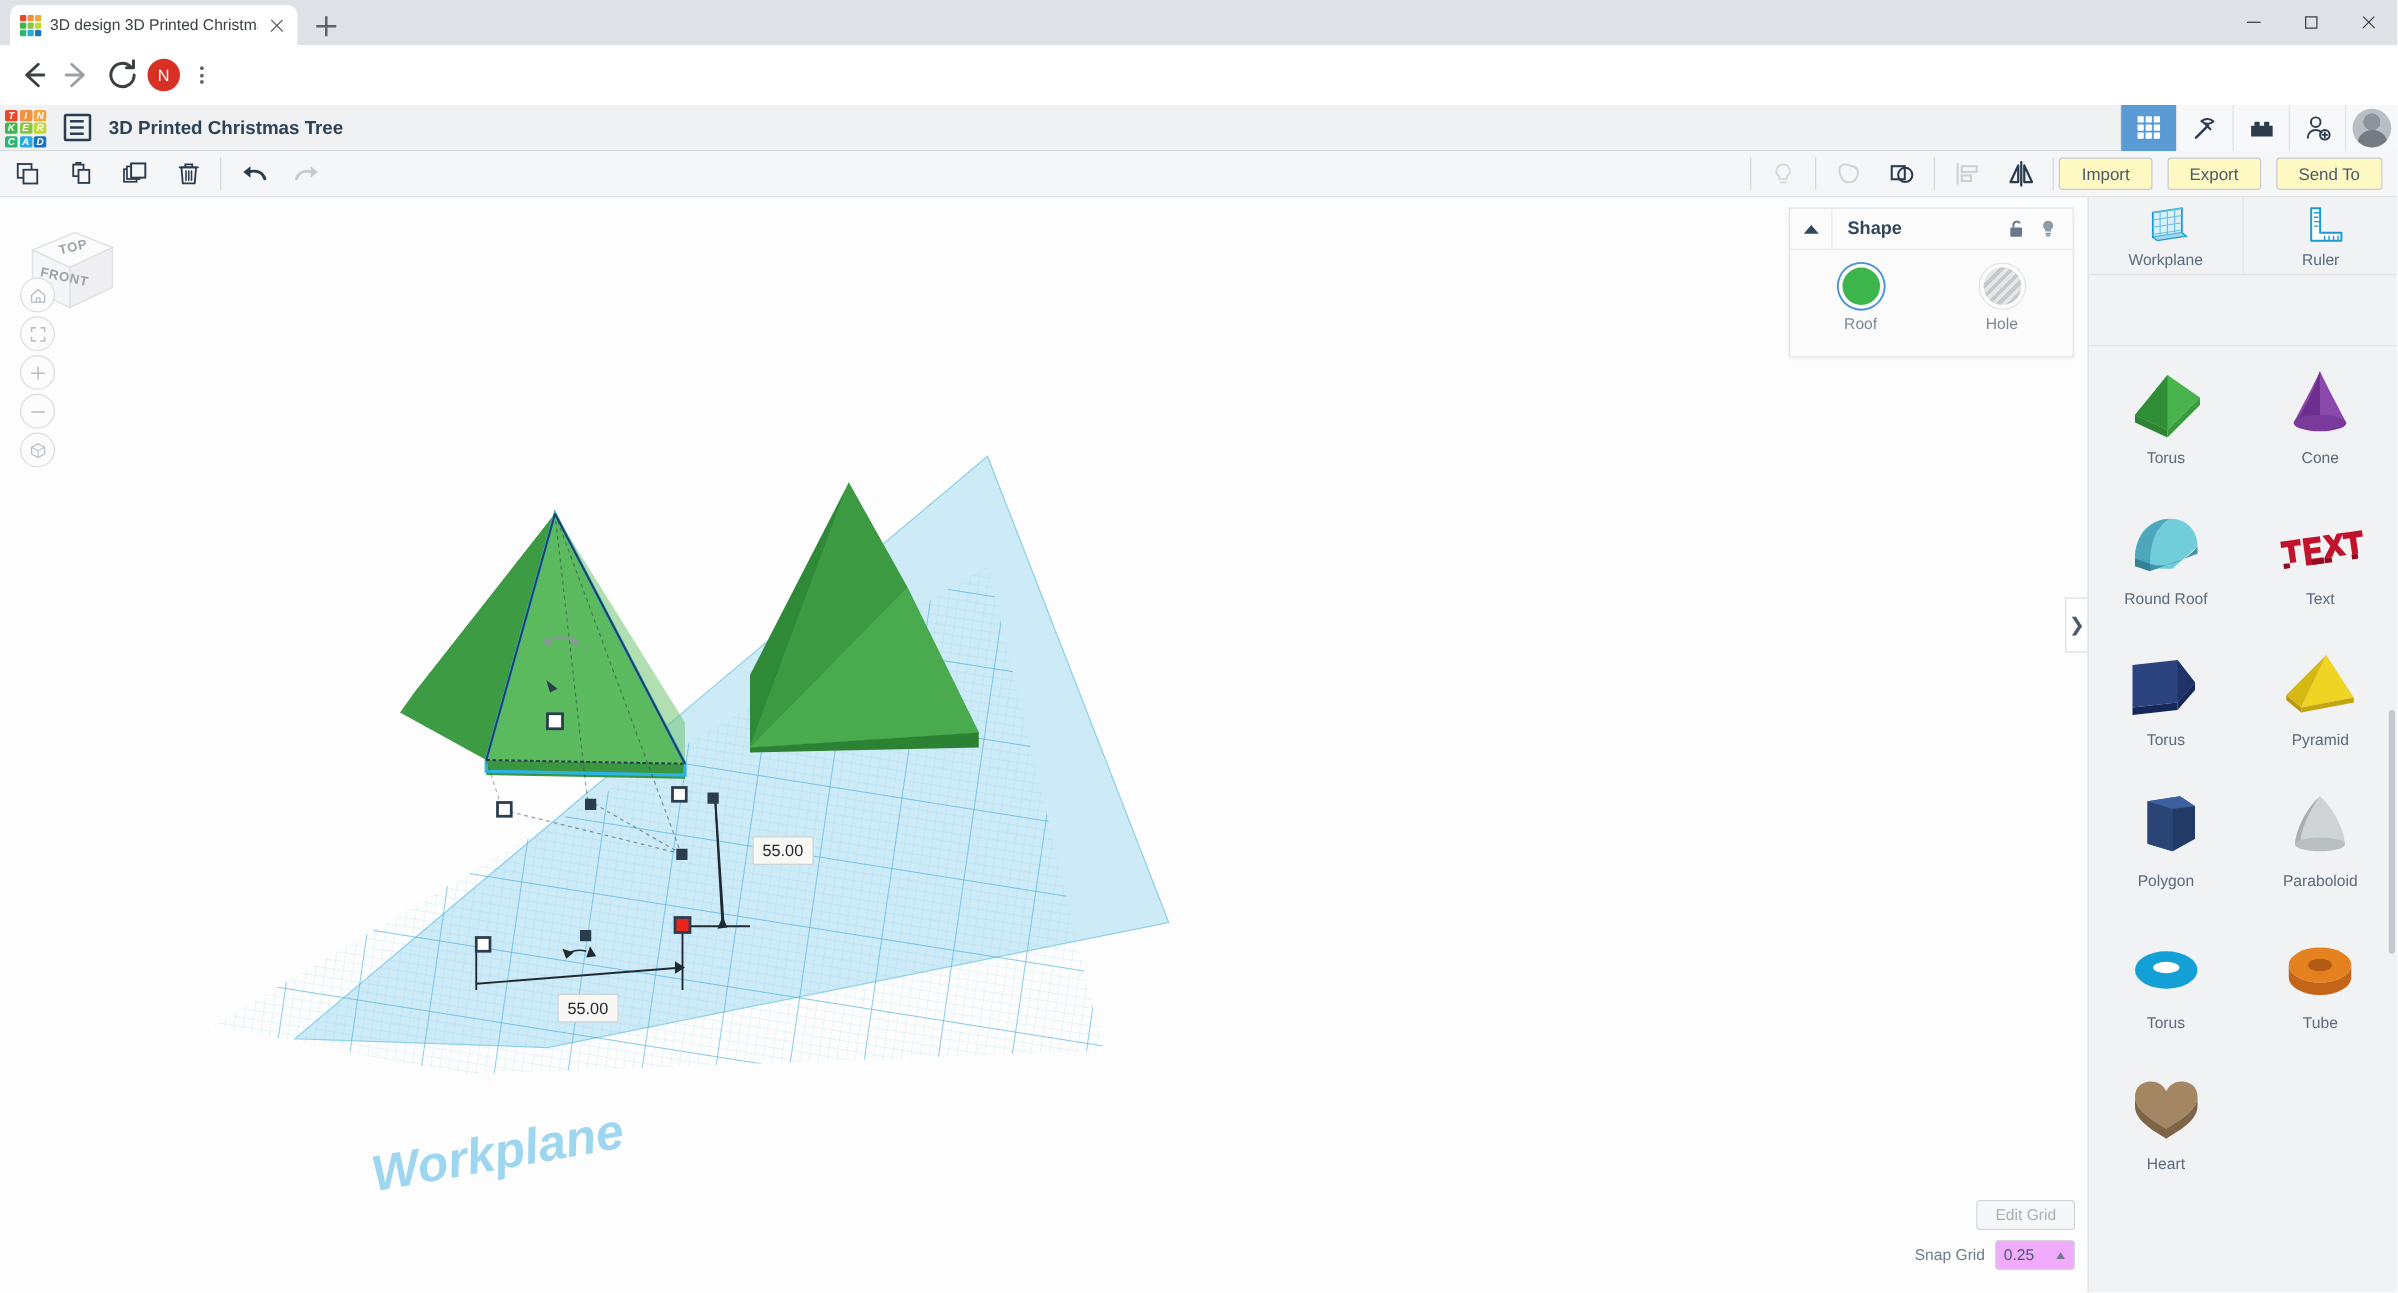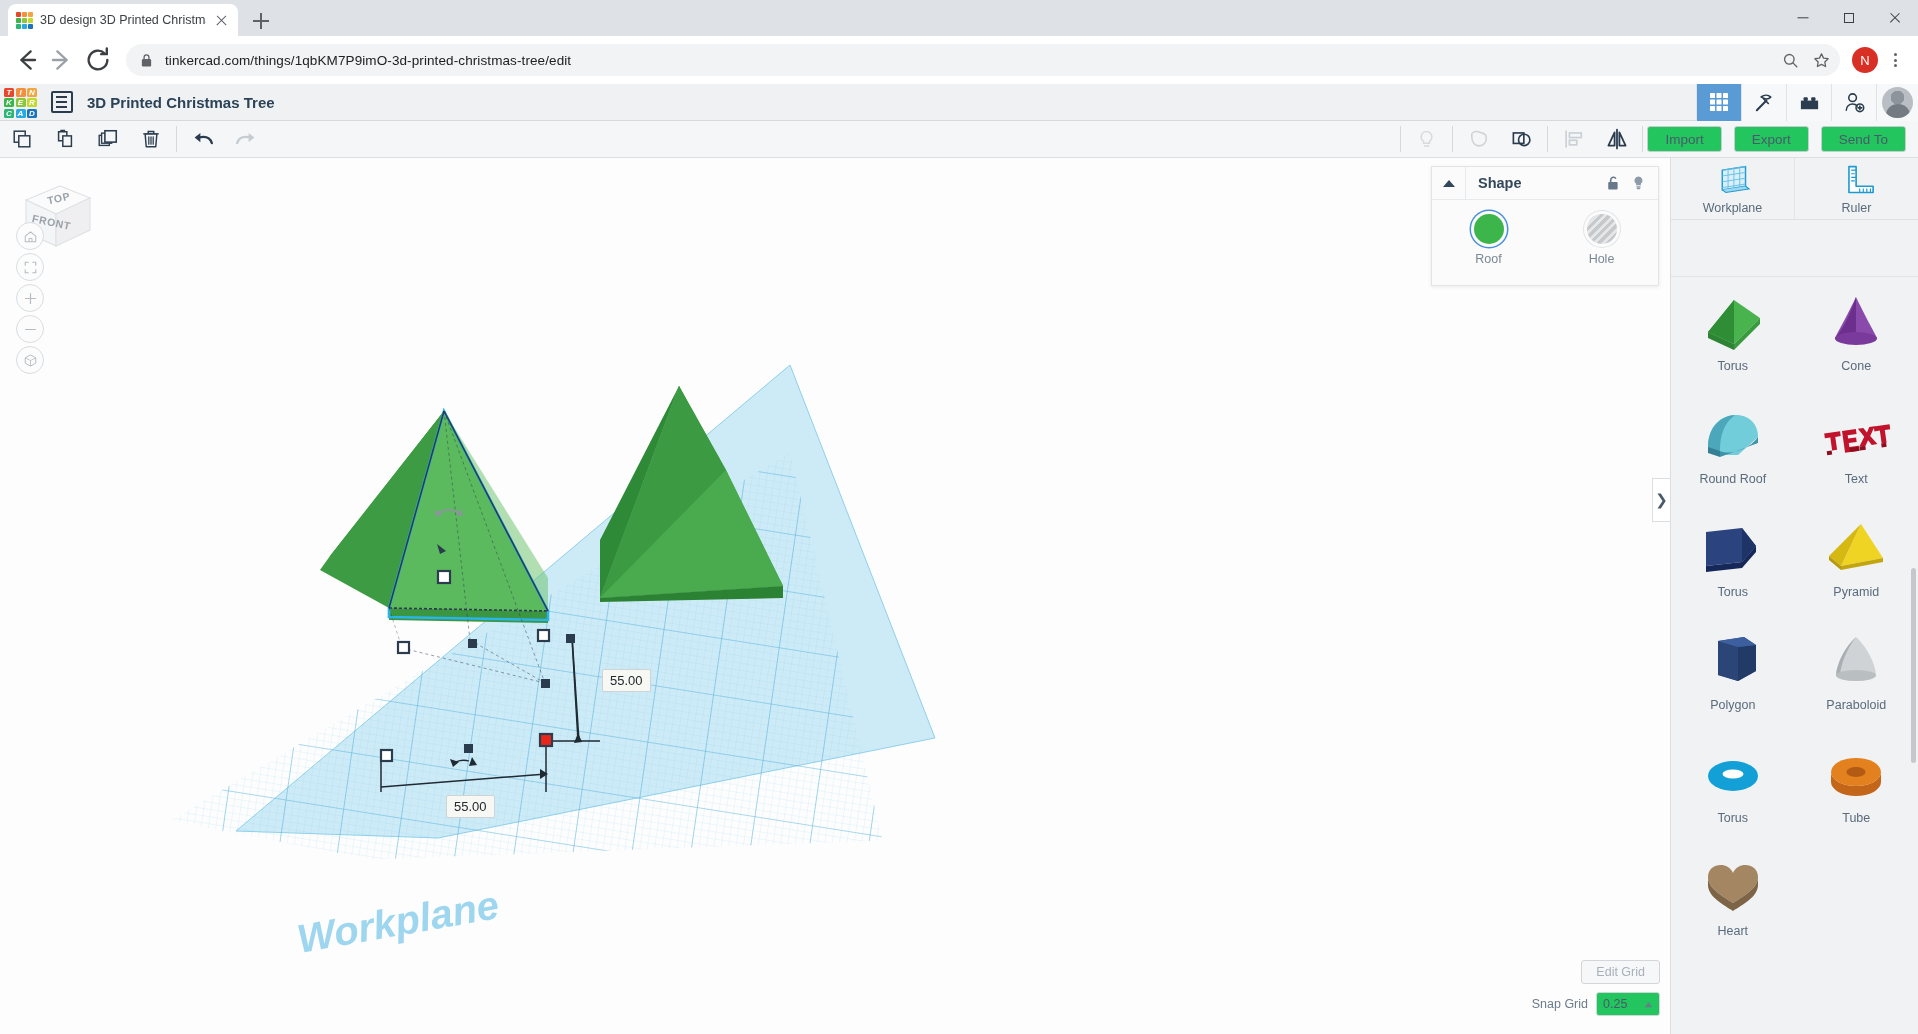--- a/index.html
+++ b/index.html
@@ -143,21 +143,21 @@
     display: flex; align-items: center;
   }
   .tb-btn {
     width: 43px; height: 37px; display: flex; align-items: center; justify-content: center;
     cursor: pointer;
   }
   .tb-sep { width: 1px; height: 26px; background: #d5d9dd; margin: 0 4px; }
   .tb-right { margin-left: auto; display: flex; align-items: center; height: 37px; }
   .tb-text-btn {
     height: 26px; padding: 0 17px; margin-right: 12px; border: 1px solid #c8ccd1;
-    border-radius: 3px; background: #22c55e; color: #4a5a6a; font-size: 13.5px;
+    border-radius: 3px; background: #fef9c3; color: #4a5a6a; font-size: 13.5px;
     display: flex; align-items: center; cursor: pointer;
   }
 
   
   .canvas {
     position: absolute; left: 0; top: 158px; width: 1670px; height: 876px;
     background: #fdfdfd; overflow: hidden;
   }
   .viewcube { position: absolute; left: 16px; top: 14px; width: 82px; height: 82px; }
   .vc-face { position: absolute; font-size: 10.5px; font-weight: bold; color: #9aa2aa;
@@ -175,21 +175,21 @@
     position: absolute; right: 10px; display: flex; align-items: center;
   }
   .edit-grid-btn {
     height: 24px; padding: 0 14px; border: 1px solid #d2d6da; border-radius: 3px;
     background: #f6f7f8; color: #a8b0b8; font-size: 12.5px;
     display: flex; align-items: center; cursor: pointer;
   }
   .snap-label { font-size: 12.5px; color: #6c7c8c; margin-right: 8px; text-align: center; }
   .snap-box {
     height: 24px; width: 64px; border: 1px solid #d2d6da; border-radius: 3px;
-    background: #22c55e; font-size: 12.5px; color: #4a5a6a;
+    background: #f0abfc; font-size: 12.5px; color: #4a5a6a;
     display: flex; align-items: center; justify-content: space-between; padding: 0 6px;
     cursor: pointer;
   }
   .panel-toggle {
     position: absolute; right: 0; top: 320px; width: 18px; height: 44px;
     background: #fff; border: 1px solid #dcdfe2; border-right: none;
     display: flex; align-items: center; justify-content: center;
     font-size: 15px; color: #4a5a6a; cursor: pointer;
   }
 
@@ -306,36 +306,20 @@
       <svg width="32" height="32" viewBox="0 0 24 24">
           <path d="M8.5 5.5 15.5 12l-7 6.5" fill="none" stroke="#9aa0a6" stroke-width="1.7" stroke-linecap="round" stroke-linejoin="round"></path>
           <path d="M15.2 12h-10" stroke="#9aa0a6" stroke-width="1.7" stroke-linecap="round"></path>
         </svg>
     </div>
     <div class="nav-btn">
       <svg width="32" height="32" viewBox="0 0 24 24">
           <path d="M19 12a7 7 0 1 1-2.1-5" fill="none" stroke="#3c4043" stroke-width="1.8" stroke-linecap="round"></path>
           <path d="M18.6 3.4v4.2h-4.2" fill="none" stroke="#3c4043" stroke-width="1.8" stroke-linecap="round" stroke-linejoin="round"></path>
         </svg>
-    </div>
-    <div class="omnibox">
-      <svg width="13" height="15" viewBox="0 0 14 16">
-        <rect x="2" y="6.5" width="10" height="8" rx="1.4" fill="#5f6368"></rect>
-        <path d="M4.4 6.5V4.6a2.6 2.6 0 0 1 5.2 0v1.9" fill="none" stroke="#5f6368" stroke-width="1.4"></path>
-      </svg>
-      <span class="url-text">tinkercad.com/things/1qbKM7P9imO-3d-printed-christmas-tree/edit</span>
-      <span class="omni-right">
-        <svg width="17" height="17" viewBox="0 0 20 20">
-          <circle cx="8.6" cy="8.6" r="5.6" fill="none" stroke="#5f6368" stroke-width="1.6"></circle>
-          <path d="M12.8 12.8 17.4 17.4" stroke="#5f6368" stroke-width="1.6" stroke-linecap="round"></path>
-        </svg>
-        <svg width="17" height="17" viewBox="0 0 20 20">
-          <path d="M10 2.2l2.4 5 5.4.7-3.9 3.8.95 5.4L10 14.6l-4.85 2.5.95-5.4L2.2 7.9l5.4-.7z" fill="none" stroke="#5f6368" stroke-width="1.5" stroke-linejoin="round"></path>
-        </svg>
-      </span>
     </div>
     <div class="profile-circle">N</div>
     <div class="kebab">
         <i></i>
         <i></i>
         <i></i>
       </div>
   </div>
 
   <div class="tc-header">

